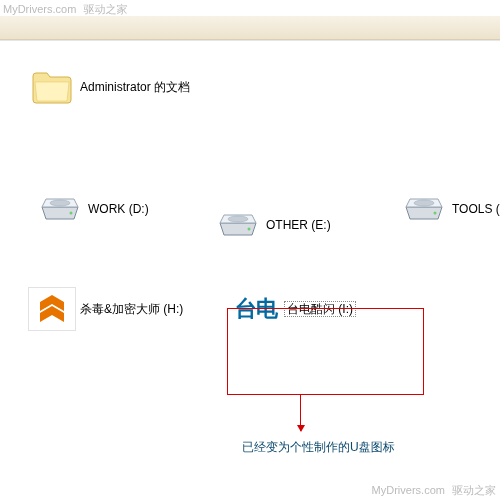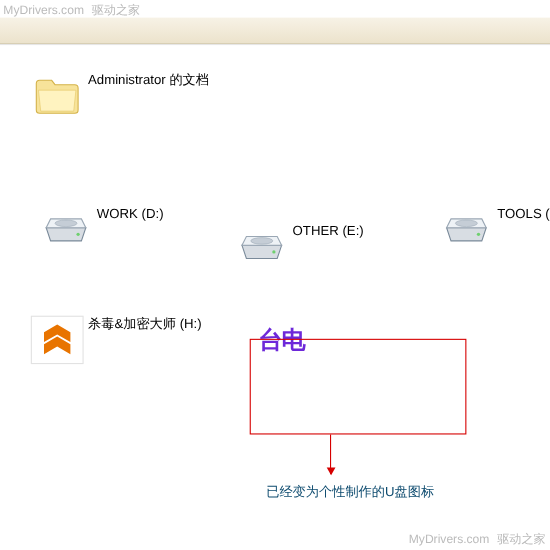--- a/index.html
+++ b/index.html
@@ -3,30 +3,30 @@
 <meta charset="utf-8">
 <style>
   * { box-sizing: border-box; margin: 0; padding: 0; }
   body { width: 500px; height: 500px; font-family: "SimSun", "Microsoft YaHei", sans-serif; font-size: 12px; background: #fff; position: relative; overflow: hidden; }
   .top-wm { position: absolute; top: 2px; left: 3px; color: #bbb; font-size: 11px; }
   .top-wm .cn { color: #bbb; margin-left: 4px; }
   .title-bar { position: absolute; top: 16px; left: 0; right: 0; height: 24px; background: linear-gradient(#f7f2e6,#ece3cc); border-bottom: 1px solid #d8cfb4; }
   .window { position: absolute; top: 40px; left: 0; right: 0; bottom: 22px; background: #fff; border-top: 1px solid #e6e6e6; }
   .col-header { font-size: 12px; padding: 4px 0 4px 0; color: #000; font-weight: bold; border-bottom: 1px solid #eee; }
   .grid { position: relative; width: 100%; height: 100%; }
-  .item { position: absolute; display: flex; align-items: flex-start; width: 165px; }
+  .item { position: absolute; display: flex; align-items: center; width: 165px; }
   .item .icon-wrap { width: 48px; height: 44px; display:flex; align-items:center; justify-content:center; flex-shrink:0; }
   .item .label { font-size: 12px; color: #000; line-height: 1.2; margin-left: 4px; word-break: break-all; }
   .hl-box { position:absolute; border: 1px solid #d60000; left: 227px; top: 267px; width: 197px; height: 87px; }
   .arrow { position:absolute; left: 300px; top: 354px; width: 1px; height: 36px; background:#d60000; }
   .arrow::after { content:""; position:absolute; bottom:-1px; left:-3px; width:0; height:0; border-left:4px solid transparent; border-right:4px solid transparent; border-top:7px solid #d60000; }
   .annot { position:absolute; left: 242px; top: 398px; color: #0c4a6e; font-size: 12px; }
   .bot-wm { position: absolute; bottom: 2px; right: 4px; color: #bbb; font-size: 11px; }
   .bot-wm .cn { margin-left: 4px; }
-  .td-logo { font-family: "Microsoft YaHei", sans-serif; font-weight: bold; font-size: 22px; color:#6d28d9; letter-spacing:-1px; }
+  .td-logo { font-family: "Microsoft YaHei", sans-serif; font-weight: bold; font-size: 22px; color:#0369a1; letter-spacing:-1px; }
   .taidian-item .label { border: 1px dotted #888; padding: 0 2px; background:#fff; }
 </style>
 </head>
 <body>
 
 <div class="top-wm">
   <span>MyDrivers.com</span>
   <span class="cn">驱动之家</span>
 </div>
 
@@ -88,20 +88,21 @@
           <path d="M18 15 L30 22 L30 31 L18 24 L6 31 L6 22 Z" fill="#e87400"></path>
         </svg>
       </div>
       <span class="label">杀毒&amp;加密大师 (H:)</span>
     </div>
 
     <div class="item taidian-item" style="left:232px; top:246px;">
       <div class="icon-wrap">
         <span class="td-logo">台电</span>
       </div>
+      <span class="label">台电酷闪 (I:)</span>
     </div>
 
     <div class="hl-box"></div>
     <div class="arrow"></div>
     <div class="annot">已经变为个性制作的U盘图标</div>
 
   </div>
 </div>
 
 <div class="bot-wm">

